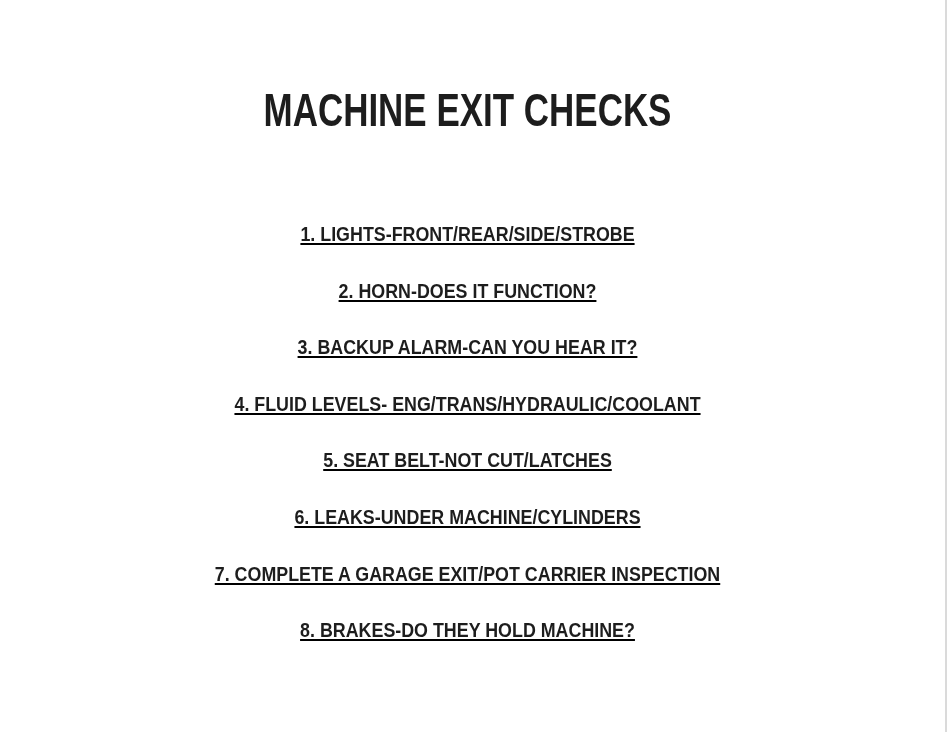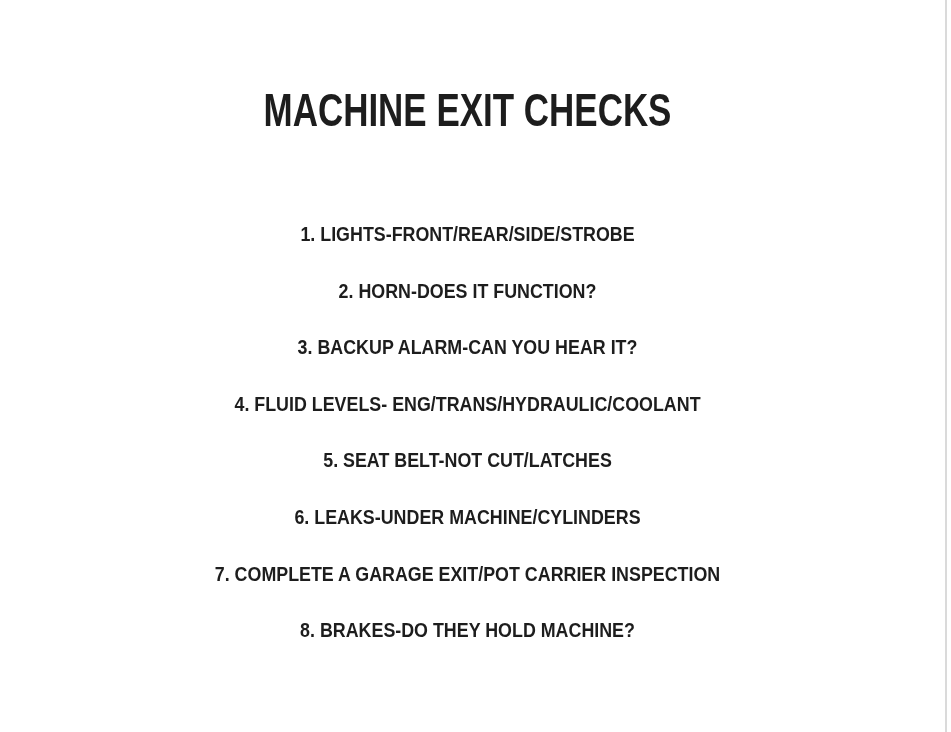--- a/index.html
+++ b/index.html
@@ -28,20 +28,21 @@
     line-height: 52px;
     font-weight: bold;
     color: #1d1d1d;
     text-align: center;
     transform: scaleX(0.76); 
     transform-origin: 50% 50%;
     white-space: nowrap;
   }
   .checklist {
     margin-top: 70px;
+    text-decoration: underline;
   }
   .check-item {
     font-size: 21px;
     line-height: 56.6px;
     font-weight: bold;
     color: #1d1d1d;
     text-align: center;
     transform: scaleX(0.85); 
     transform-origin: 50% 50%;
     white-space: nowrap;

